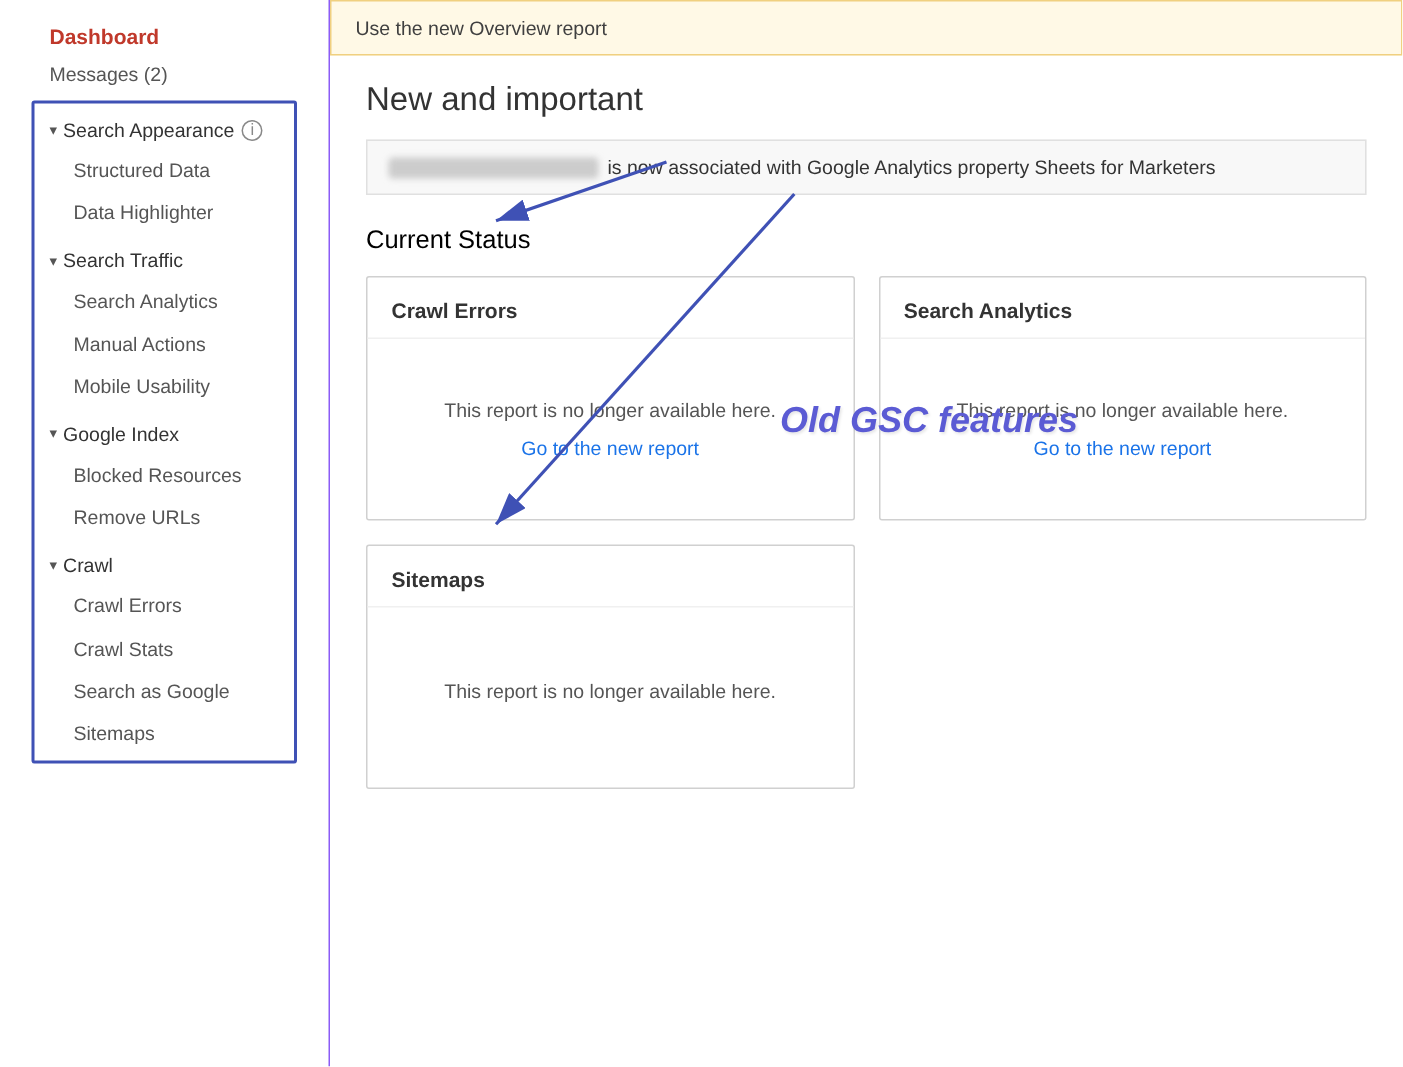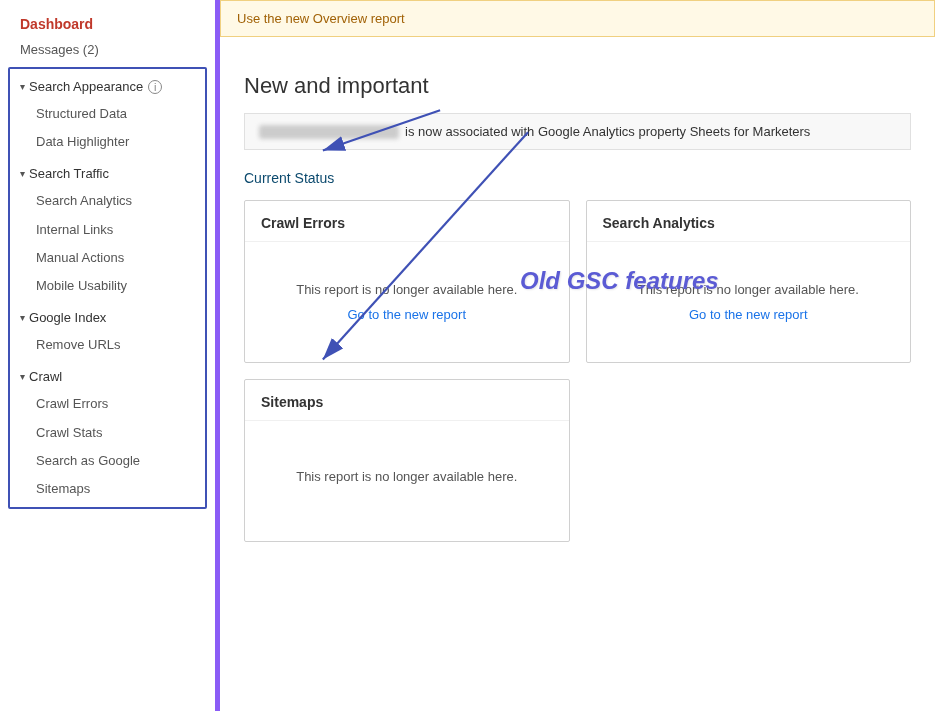--- a/index.html
+++ b/index.html
@@ -11,23 +11,23 @@
       height: 711px;
       width: 935px;
       overflow: hidden;
       background: #fff;
     }
 
     
     #sidebar {
       width: 220px;
       min-width: 220px;
-      border-right: 5px solid #8b5cf6;
+      border-right: 1px solid #8b5cf6;
       overflow-y: auto;
-      padding: 10px 4px;
+      padding: 10px 17px;
       background: #fff;
     }
 
     .sidebar-dashboard {
       color: #c0392b;
       font-weight: bold;
       font-size: 14px;
       padding: 6px 16px;
       cursor: pointer;
     }
@@ -89,35 +89,34 @@
       overflow-y: auto;
       padding: 0;
       position: relative;
     }
 
     .banner {
       background: #fff9e6;
       border: 1px solid #f0d080;
       padding: 10px 16px;
       font-size: 13px;
-      color: #a16207;
+      color: #404040;
       margin-bottom: 0;
     }
 
     .main-content {
       padding: 16px 24px;
       position: relative;
     }
 
     .section-title {
       font-size: 22px;
       color: #333;
       font-weight: 400;
       margin-bottom: 14px;
-      margin-top: 20px;
     }
 
     .notification-bar {
       display: flex;
       align-items: center;
       background: #f8f8f8;
       border: 1px solid #e0e0e0;
       padding: 10px 14px;
       margin-bottom: 20px;
       font-size: 13px;
@@ -193,22 +192,22 @@
       font-size: 24px;
       font-weight: bold;
       color: #5b5bd4;
       text-shadow: 1px 1px 2px rgba(0,0,0,0.1);
       white-space: nowrap;
       pointer-events: none;
       font-style: italic;
     }
 
     .current-status-title {
-      font-size: 14px;
-      color: #0c4a6e;
+      font-size: 17px;
+      color: #000000;
       font-weight: 400;
       margin-bottom: 14px;
     }
 
     .sitemaps-card {
       grid-column: 1 / 2;
     }
   </style>
 </head>
 <body>
@@ -225,28 +224,28 @@
       <span class="info-icon">i</span>
     </div>
     <div class="sidebar-item">Structured Data</div>
     <div class="sidebar-item">Data Highlighter</div>
 
     <div class="sidebar-section-header">
       <span class="arrow">▾</span>
       <span>Search Traffic</span>
     </div>
     <div class="sidebar-item">Search Analytics</div>
-    <div class="sidebar-item">Internal Links</div>
     <div class="sidebar-item">Manual Actions</div>
     <div class="sidebar-item">Mobile Usability</div>
 
     <div class="sidebar-section-header">
       <span class="arrow">▾</span>
       <span>Google Index</span>
     </div>
+    <div class="sidebar-item">Blocked Resources</div>
     <div class="sidebar-item">Remove URLs</div>
 
     <div class="sidebar-section-header">
       <span class="arrow">▾</span>
       <span>Crawl</span>
     </div>
     <div class="sidebar-item">Crawl Errors</div>
     <div class="sidebar-item">Crawl Stats</div>
     <div class="sidebar-item">Search as Google</div>
     <div class="sidebar-item">Sitemaps</div>

